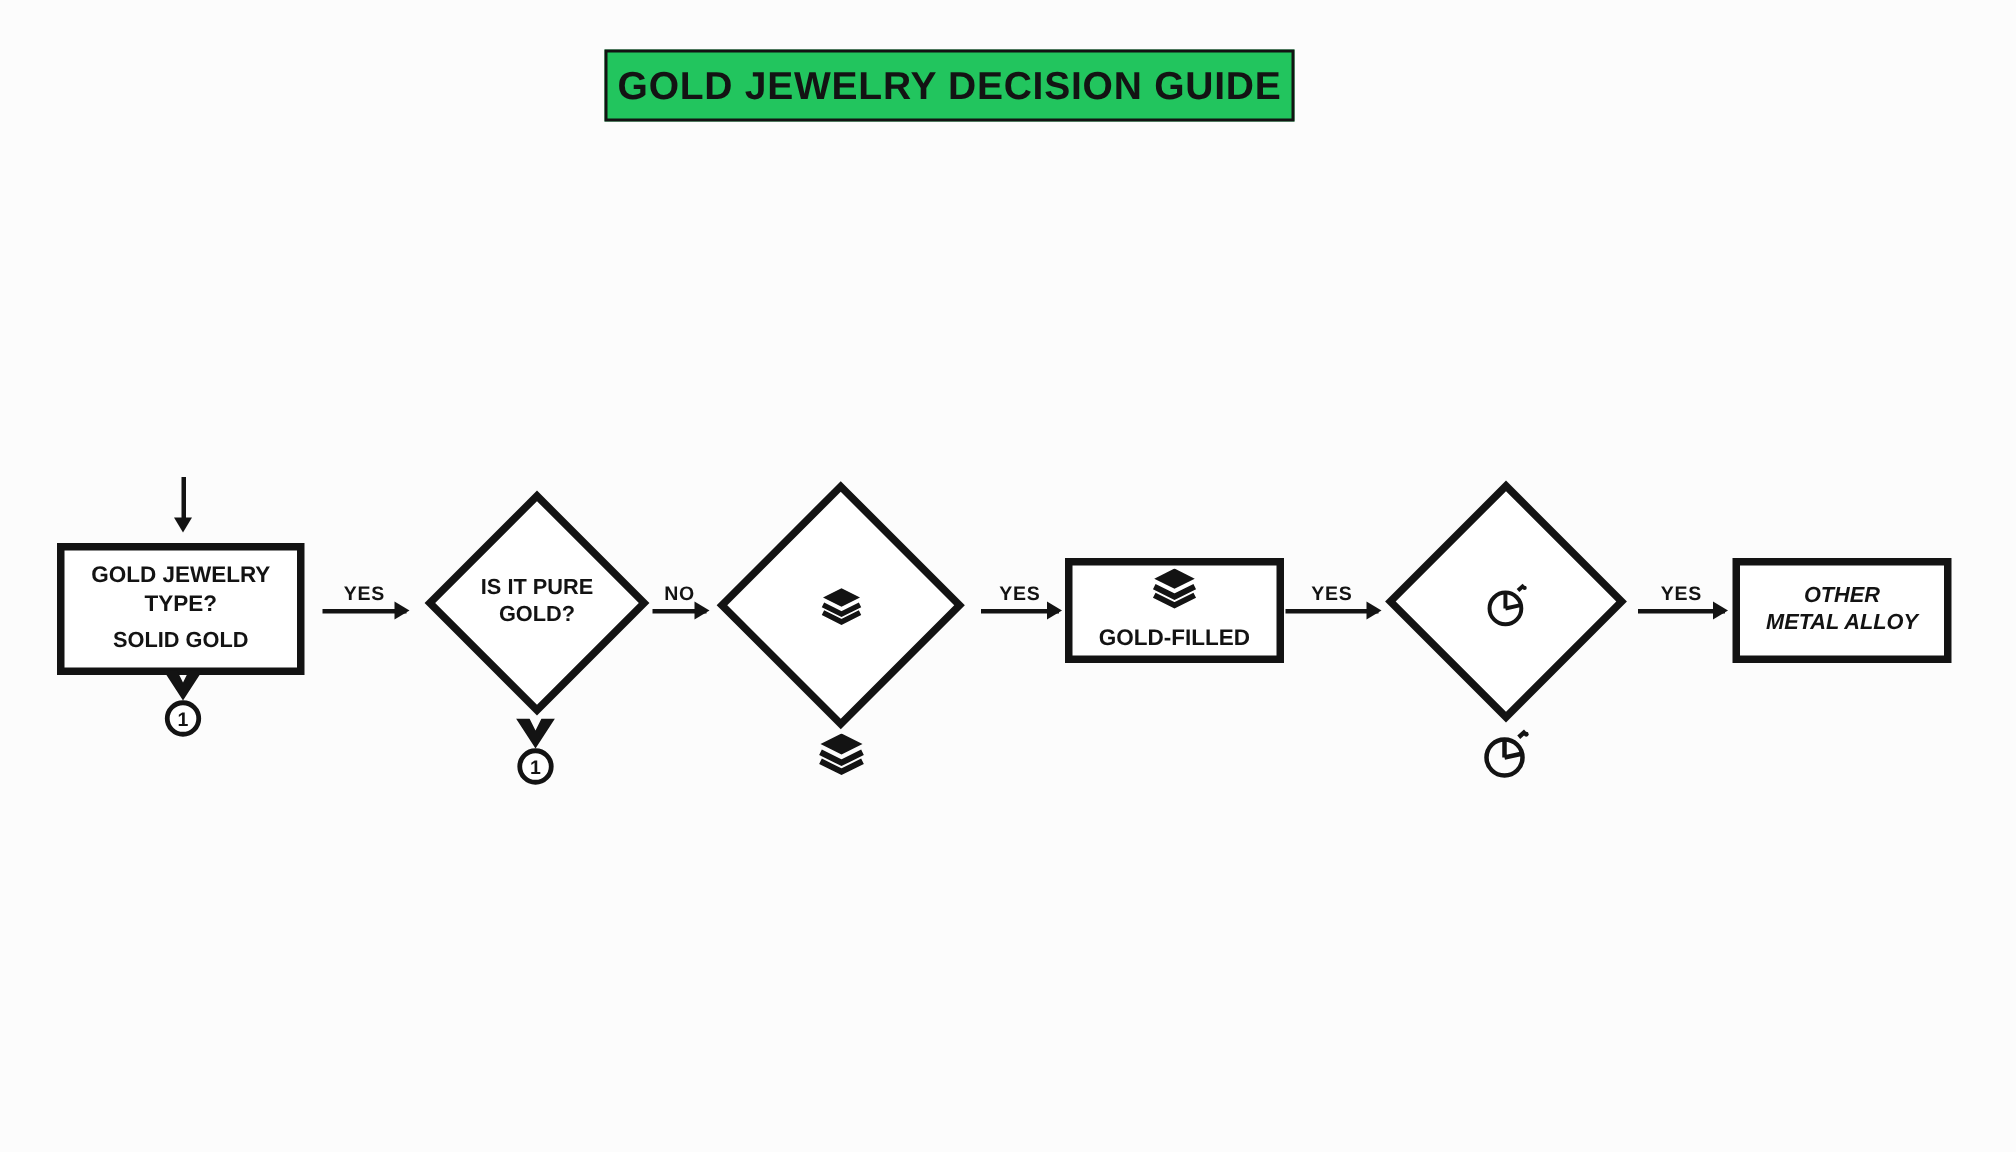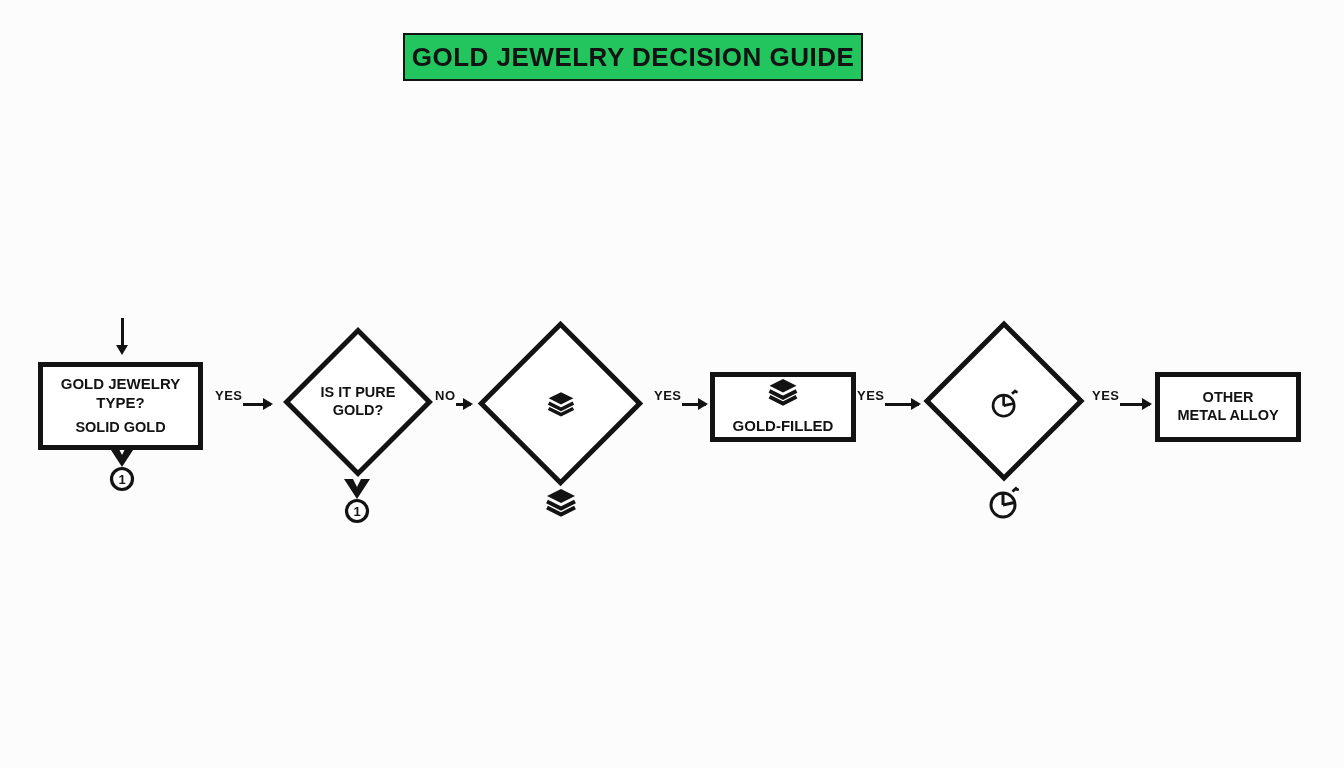--- a/index.html
+++ b/index.html
@@ -28,21 +28,21 @@
   .diamond { position:absolute; }
   .diamond-shape {
     position:absolute; background:#ffffff; border:5px solid #131313;
     transform:rotate(45deg);
   }
   .diamond-content {
     position:absolute; inset:0; display:flex; flex-direction:column;
     align-items:center; justify-content:center; text-align:center;
   }
 
-  .arrow-h { position:absolute; display:flex; flex-direction:row; align-items:flex-end; }
+  .arrow-h { position:absolute; display:flex; flex-direction:column; align-items:center; }
   .arrow-label { font-size:13px; font-weight:700; margin-bottom:3px; letter-spacing:.5px; }
   .arrow-line { position:relative; width:100%; height:3px; background:#131313; }
   .arrow-head {
     position:absolute; right:-2px; top:-5px; width:0; height:0;
     border-left:10px solid #131313; border-top:6.5px solid transparent; border-bottom:6.5px solid transparent;
   }
   .arrow-v { position:absolute; width:2.5px; background:#131313; }
   .arrow-head-down {
     position:absolute; bottom:-9px; left:-5.2px; width:0; height:0;
     border-top:10px solid #131313; border-left:6.5px solid transparent; border-right:6.5px solid transparent;
@@ -161,15 +161,15 @@
 </svg>
 
 <div class="arrow-h" style="left:1092px; top:388px; width:58px;">
   <div class="arrow-label">YES</div>
   <div class="arrow-line">
       <div class="arrow-head"></div>
     </div>
 </div>
 
 <div class="rect-node" style="left:1155px; top:372px; width:146px; height:70px;">
-  <div class="node-label" style="font-size:14.5px;">OTHER
+  <div class="node-label" style="font-size:14.5px;font-style:italic;">OTHER
 METAL ALLOY</div>
 </div>
 
 </body></html>

